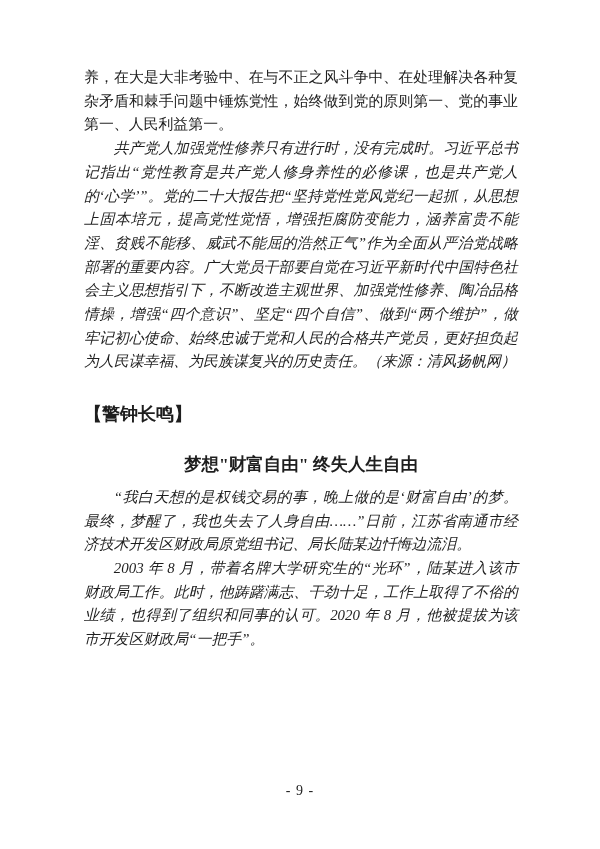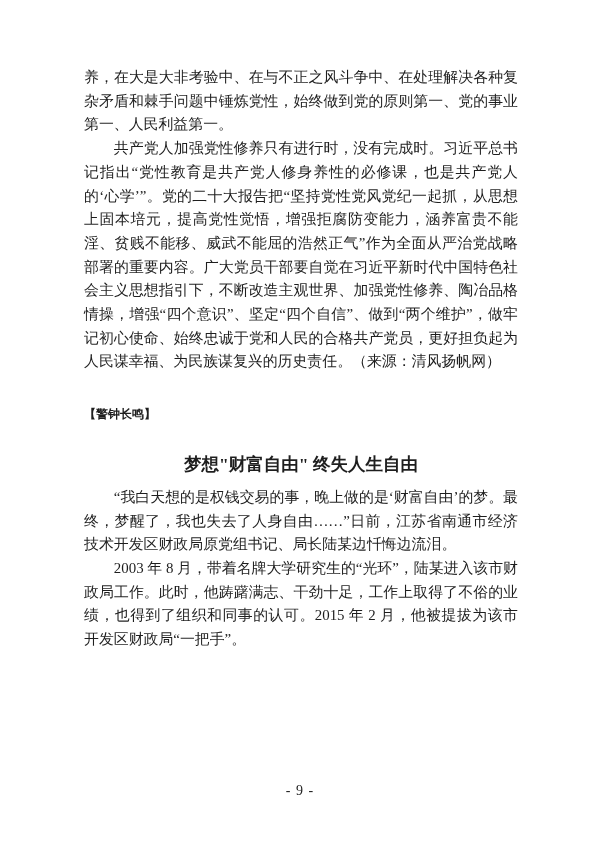--- a/index.html
+++ b/index.html
@@ -25,24 +25,25 @@
   .para {
     margin: 0;
     font-size: 14.9px;
     line-height: 23.7px;
     text-align: justify;
     letter-spacing: 0;
     word-break: break-all;
   }
   .para.indent {
     text-indent: 2em;
+    font-style: italic;
   }
   .section-header {
     margin: 29px 0 0 0;
-    font-size: 12px;
+    font-size: 18px;
     line-height: 23.7px;
     font-weight: bold;
     text-align: left;
   }
   .article-title {
     margin: 24px 0 0 0;
     font-size: 17.5px;
     line-height: 26px;
     font-weight: bold;
     text-align: center;
@@ -70,19 +71,19 @@
 
   <p class="para indent">共产党人加强党性修养只有进行时，没有完成时。习近平总书记指出“党性教育是共产党人修身养性的必修课，也是共产党人的‘心学’”。党的二十大报告把“坚持党性党风党纪一起抓，从思想上固本培元，提高党性觉悟，增强拒腐防变能力，涵养富贵不能淫、贫贱不能移、威武不能屈的浩然正气”作为全面从严治党战略部署的重要内容。广大党员干部要自觉在习近平新时代中国特色社会主义思想指引下，不断改造主观世界、加强党性修养、陶冶品格情操，增强“四个意识”、坚定“四个自信”、做到“两个维护”，做牢记初心使命、始终忠诚于党和人民的合格共产党员，更好担负起为人民谋幸福、为民族谋复兴的历史责任。（来源：清风扬帆网）</p>
 
   <p class="section-header">【警钟长鸣】</p>
 
   <h1 class="article-title">梦想"财富自由" 终失人生自由</h1>
 
   <div class="article-body">
     <p class="para indent">“我白天想的是权钱交易的事，晚上做的是‘财富自由’的梦。最终，梦醒了，我也失去了人身自由……”日前，江苏省南通市经济技术开发区财政局原党组书记、局长陆某边忏悔边流泪。</p>
 
-    <p class="para indent">2003 年 8 月，带着名牌大学研究生的“光环”，陆某进入该市财政局工作。此时，他踌躇满志、干劲十足，工作上取得了不俗的业绩，也得到了组织和同事的认可。2015 年 2 月，他被提拔为该市开发区财政局“一把手”。</p>
+    <p class="para indent">2003 年 8 月，带着名牌大学研究生的“光环”，陆某进入该市财政局工作。此时，他踌躇满志、干劲十足，工作上取得了不俗的业绩，也得到了组织和同事的认可。2020 年 8 月，他被提拔为该市开发区财政局“一把手”。</p>
 
   </div>
 
   <div class="page-number">- 9 -</div>
 
 </div>
 
 </body></html>

